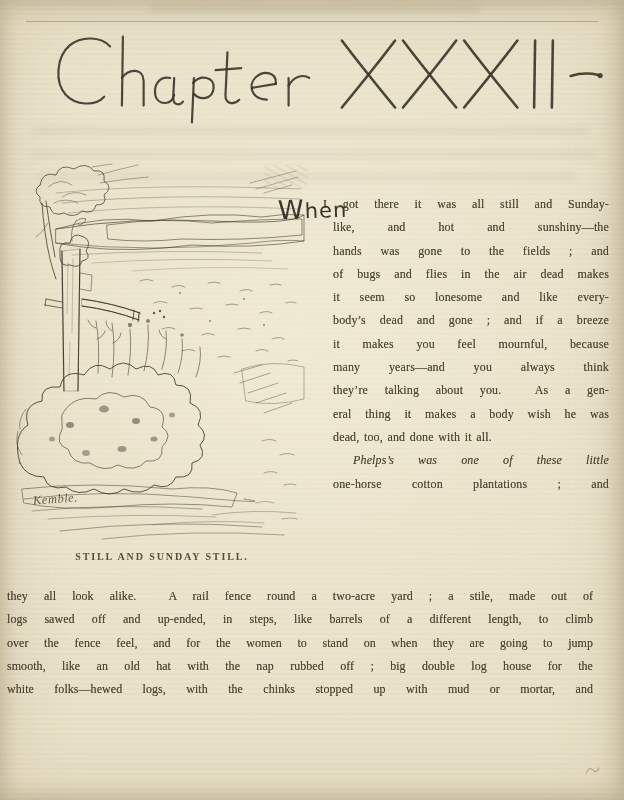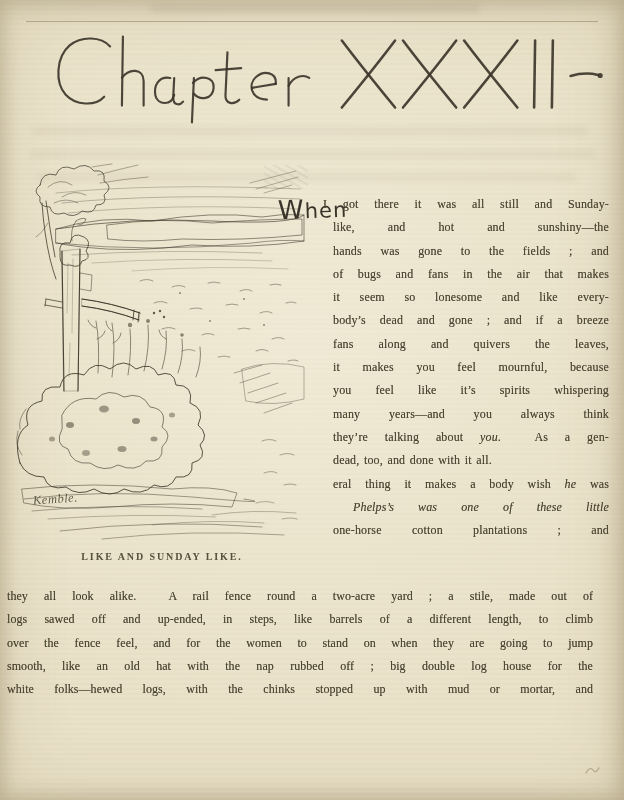--- a/index.html
+++ b/index.html
@@ -53,21 +53,21 @@
   .tline{
     height:23.3px;line-height:23.3px;font-size:12px;
     text-align:justify;text-align-last:justify;white-space:nowrap;
     letter-spacing:.15px;word-spacing:1.4px;
     text-shadow:0 0 .4px rgba(74,67,49,.55);
   }
   .full .tline{letter-spacing:.05px;word-spacing:.8px;}
   .tline.endpara{text-align-last:left;}
   .tline.indent{text-indent:20px;font-style:italic;}
   .tline.first{margin-left:-10px;}
-  .it{font-style:italic;}
+  .it{}
   .corner-mark{position:absolute;left:584px;top:763px;width:18px;height:14px;opacity:.55;}
 </style>
 </head>
 <body>
 
 <div class="page">
 
   <div class="ghost g1"></div>
   <div class="ghost g2"></div>
   <div class="ghost g3"></div>
@@ -232,36 +232,34 @@
       <path d="M48 368 Q150 356 250 364" stroke-width=".9" opacity=".5"></path>
       <path d="M90 376 Q180 366 272 372" stroke-width=".9" opacity=".45"></path>
       <path d="M140 362 Q200 356 252 360" stroke-width=".8" opacity=".4"></path>
       <path d="M200 352 Q240 346 284 350" stroke-width=".8" opacity=".4"></path>
       <path d="M244 340 q10 -3 18 0 M270 356 q9 -2 15 0" stroke-width=".8" opacity=".45"></path>
     </g>
   </svg>
 
   <span class="when">When</span>
   <span class="signature">Kemble.</span>
-  <div class="caption">LIKE AND SUNDAY LIKE.</div>
+  <div class="caption">STILL AND SUNDAY STILL.</div>
 
   <div class="col">
       <div class="tline first"><span>I got there it was all still and Sunday-</span></div>
       <div class="tline"><span>like, and hot and sunshiny—the</span></div>
       <div class="tline"><span>hands was gone to the fields ; and</span></div>
-      <div class="tline"><span>of bugs and fans in the air that makes</span></div>
+      <div class="tline"><span>of bugs and flies in the air dead makes</span></div>
       <div class="tline"><span>it seem so lonesome and like every-</span></div>
       <div class="tline"><span>body’s dead and gone ; and if a breeze</span></div>
-      <div class="tline"><span>fans along and quivers the leaves,</span></div>
       <div class="tline"><span>it makes you feel mournful, because</span></div>
-      <div class="tline"><span>you feel like it’s spirits whispering</span></div>
       <div class="tline"><span>many years—and you always think</span></div>
       <div class="tline"><span>they’re talking about </span><span class="it">you</span><span>. &nbsp;As a gen-</span></div>
+      <div class="tline"><span>eral thing it makes a body wish </span><span class="it">he</span><span> was</span></div>
       <div class="tline endpara"><span>dead, too, and done with it all.</span></div>
-      <div class="tline"><span>eral thing it makes a body wish </span><span class="it">he</span><span> was</span></div>
       <div class="tline indent"><span>Phelps’s was one of these little</span></div>
       <div class="tline"><span>one-horse cotton plantations ; and</span></div>
     </div>
   <div class="full">
       <div class="tline"><span>they all look alike. &nbsp;A rail fence round a two-acre yard ; a stile, made out of</span></div>
       <div class="tline"><span>logs sawed off and up-ended, in steps, like barrels of a different length, to climb</span></div>
       <div class="tline"><span>over the fence feel, and for the women to stand on when they are going to jump</span></div>
       <div class="tline"><span>smooth, like an old hat with the nap rubbed off ; big double log house for the</span></div>
       <div class="tline"><span>white folks—hewed logs, with the chinks stopped up with mud or mortar, and</span></div>
     </div>

